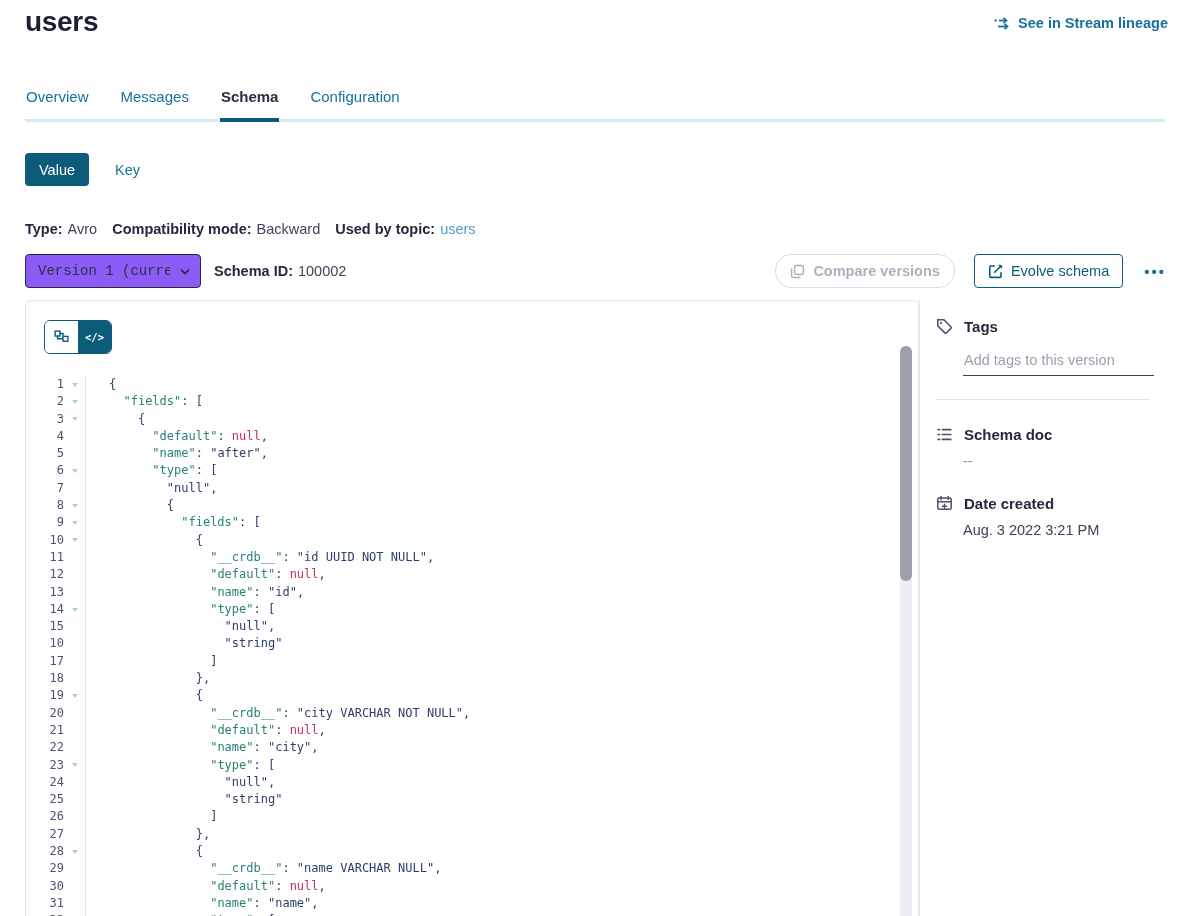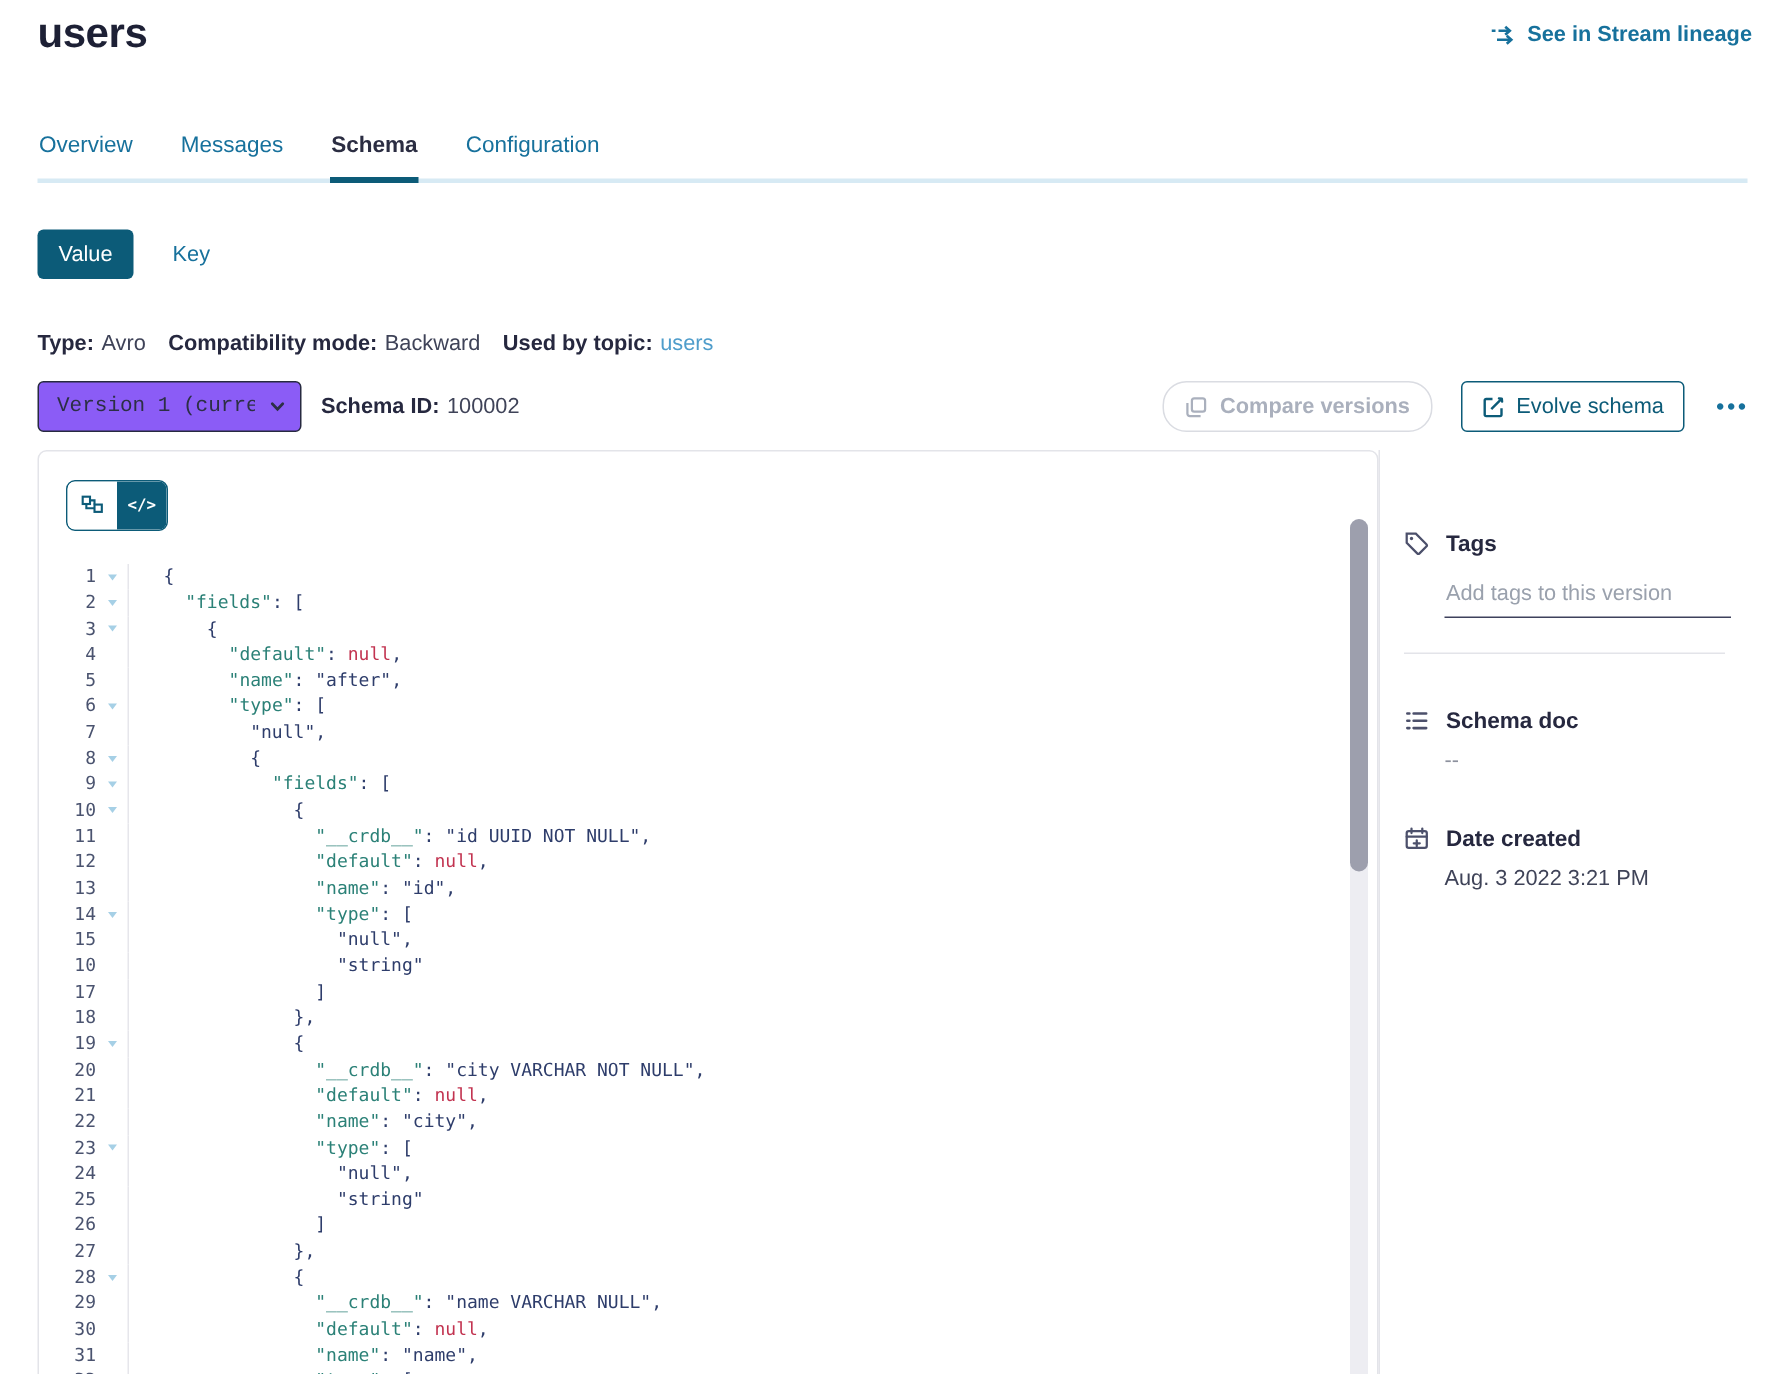--- a/index.html
+++ b/index.html
@@ -76,21 +76,21 @@
   .tk-p{color:var(--code-navy);}
   .tk-n{color:var(--code-red);}
 
   .scrollbar{position:absolute; top:45px; bottom:4px; right:6px; width:12px;
       background:var(--scroll-track); border-radius:7px;}
   .scroll-thumb{position:absolute; top:0; left:0; width:12px; height:235px;
       background:var(--scroll-thumb); border-radius:7px; cursor:grab;}
 
   .sidebar{position:absolute; left:919px; top:300px; right:24px; bottom:0;
       border-left:1px solid var(--border); padding:18px 0 0 16px;}
-  .side-heading{display:flex; align-items:center; gap:11px; font-size:15px; font-weight:700; color:#26283f;margin-top:36px;}
+  .side-heading{display:flex; align-items:center; gap:11px; font-size:15px; font-weight:700; color:#26283f;}
   .side-icon{color:#4c506b; display:flex;}
   .tags-input{display:block; margin:17px 15px 0 27px; width:191px; border:none;
       border-bottom:1px solid #3e415c; background:none; font-size:14.5px; color:var(--ink-soft);
       padding:0 0 7px 1px; font-family:Liberation Sans, sans-serif; outline:none;}
   .tags-input::placeholder{color:#9aa1ad;}
   .side-div{border:none; border-top:1px solid var(--border); margin:23px 15px 0 0;}
   .side-section{margin-top:26px;}
   .side-value{margin:10px 0 0 27px; font-size:14.5px; color:var(--ink-soft);}
   .side-value.muted{color:#8d919e;}
 </style>

